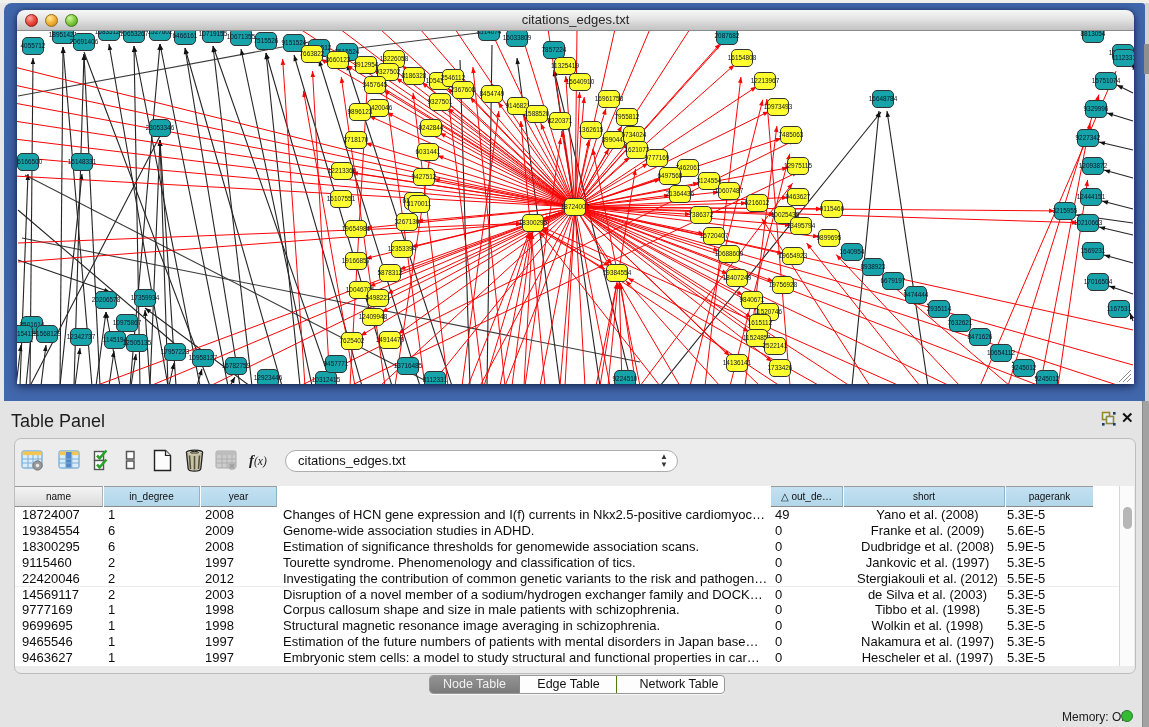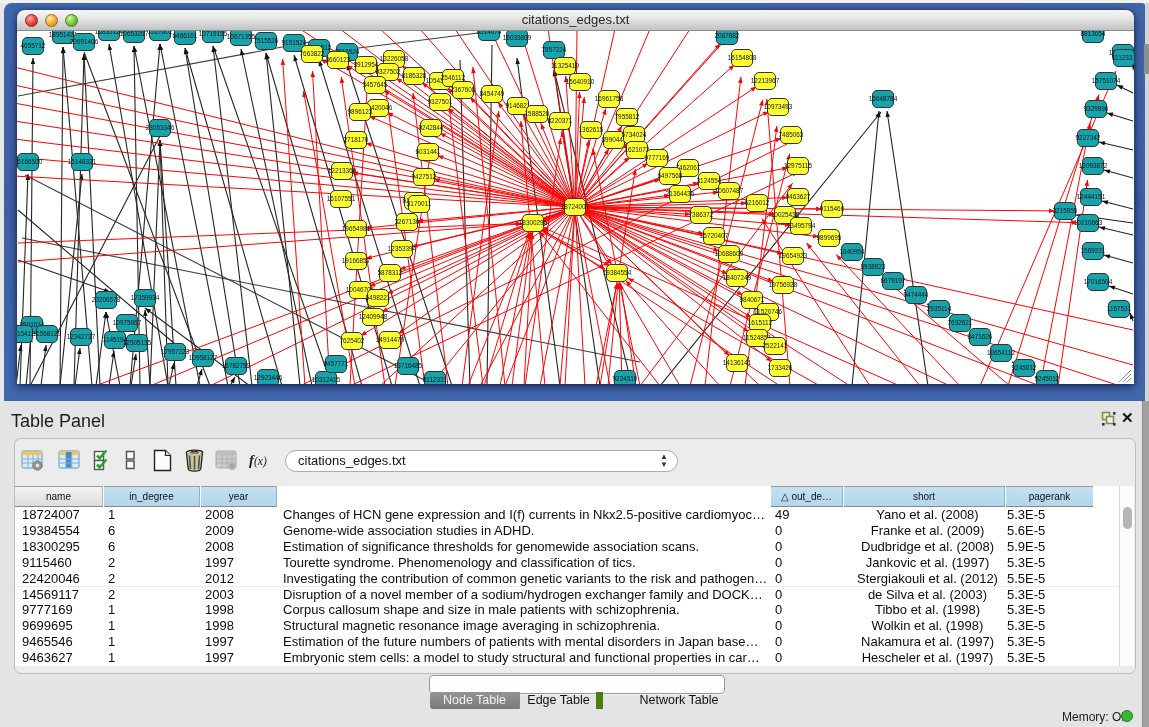--- a/index.html
+++ b/index.html
@@ -22,23 +22,23 @@
 .hc {position:absolute;top:0;height:21px;background:linear-gradient(180deg,#c3e1f2,#b2d6ea);border-right:1px solid #8fb3c6;border-top:1px solid #9a9a9a;border-bottom:1px solid #8a8a8a;font-size:10px;color:#101010;text-align:center;line-height:20px}
 .hc0 {background:linear-gradient(180deg,#f4f4f4,#dcdcdc);border-right:1px solid #b3b3b3}
 .trow {position:absolute;left:15px;width:1104px;height:15.9px;background:#fff;font-size:13px;color:#0c0c0c;line-height:15.9px;white-space:nowrap}
 .trow span {position:absolute;overflow:hidden}
 .c0 {left:7px;width:85px} .c1 {left:93px;width:80px} .c2 {left:190px;width:70px}
 .c3 {left:268px;width:487px} .c4 {left:760px;width:68px}
 .c5 {left:835px;width:155px;text-align:center} .c6 {left:992px;width:95px}
 #vsb {left:1119px;top:486px;width:15px;height:180px;background:#fbfbfb;border-left:1px solid #d6d6d6}
 #vsb .thumb {position:absolute;left:3px;top:21px;width:9px;height:22px;background:#b6b6b6;border-radius:5px}
 #tabs {left:429px;top:675px;width:296px;height:19px;border:1px solid #989898;border-radius:4px;background:#fdfdfd;font-size:12.5px;line-height:17px;text-align:center;color:#111;box-shadow:0 1px 0 rgba(255,255,255,.7)}
-#tabs .seg {position:absolute;top:16px;height:17px}
+#tabs .seg {position:absolute;top:0;height:17px}
 #seg1 {left:0;width:90px;background:linear-gradient(180deg,#939393,#7a7a7a);color:#f2f2f2;border-radius:3px 0 0 3px;border-right:1px solid #888}
-#seg2 {left:91px;width:82px;border-right:7px solid #4d7c0f}
+#seg2 {left:91px;width:96px;border-right:1px solid #4d7c0f}
 #seg3 {left:186px;width:126px}
 #mem {left:1062px;top:710px;font-size:12px;color:#1a1a1a}
 #memdot {left:1121px;top:710px;width:12px;height:12px;border-radius:50%;background:#33bb33;border:1px solid #2a7a2a}
 #rstrip1 {left:1145px;top:3px;width:4px;height:398px;background:#d4d4d4}
 #rgrip {left:1144px;top:44px;width:5px;height:30px;background:#8f8f8f}
 #rstrip2 {left:1142px;top:401px;width:7px;height:326px;background:#a2a2a2;border-left:1px solid #8c8c8c}
 </style></head><body>
 <div id="desk" class="abs"></div>
 <div class="abs" style="left:0;top:0;width:1149px;height:3px;background:#f2f0eb"></div>
 <div id="win" class="abs"></div>

